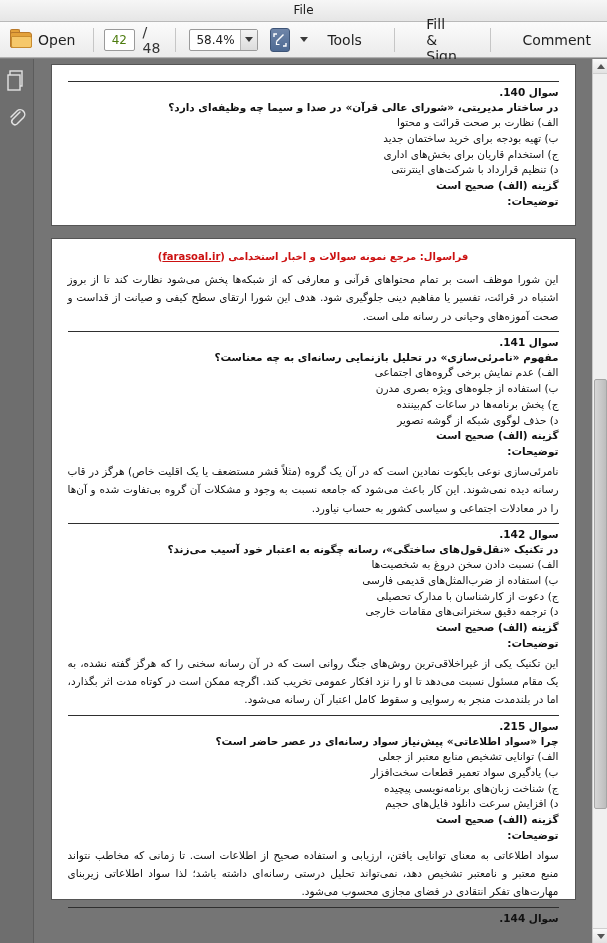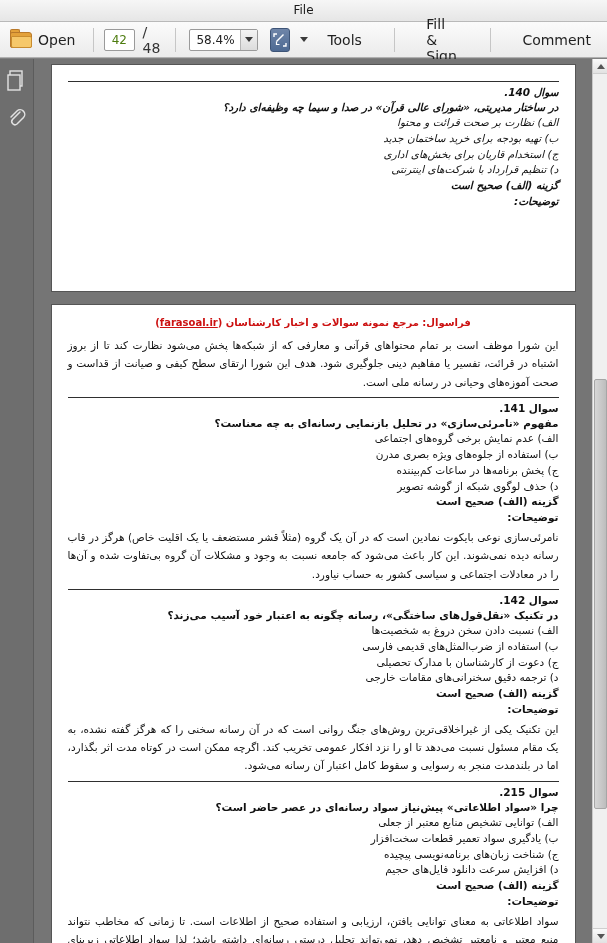--- a/index.html
+++ b/index.html
@@ -219,21 +219,21 @@
     margin: 0 auto;
     position: relative;
     box-shadow: 0 0 0 1px #555;
   }
   .page-inner {
     padding: 10px 16px 10px 16px;
     direction: rtl;
     text-align: right;
     font-family: "DejaVu Sans", sans-serif;
   }
-  .pg1 { width: 523px; height: 226px; margin-top: 6px; font-style: italic; }
+  .pg1 { width: 523px; height: 160px; margin-top: 6px; }
   .pg2 { width: 523px; height: 660px; margin-top: 14px; }
   .hr {
     border: none;
     border-top: 1px solid #2f2f2f;
     margin: 6px 0 4px 0;
   }
   .q-num {
     font-size: 10.5px;
     font-weight: bold;
     color: #111;
@@ -356,21 +356,21 @@
         <div class="opt">ج) استخدام قاریان برای بخش‌های اداری</div>
         <div class="opt">د) تنظیم قرارداد با شرکت‌های اینترنتی</div>
         <div class="ans">گزینه (الف) صحیح است</div>
         <div class="exp-label">توضیحات:</div>
       </div>
     </div>
 
     <div class="page pg2">
       <div class="page-inner">
         <div class="brand">
-          <span>فراسوال: مرجع نمونه سوالات و اخبار کارشناسان (</span><span class="u">farasoal.ir</span><span>)</span>
+          <span>فراسوال: مرجع نمونه سوالات و اخبار استخدامی (</span><span class="u">farasoal.ir</span><span>)</span>
         </div>
 
         <div class="exp-body">این شورا موظف است بر تمام محتواهای قرآنی و معارفی که از شبکه‌ها پخش می‌شود نظارت کند تا از بروز اشتباه در قرائت، تفسیر یا مفاهیم دینی جلوگیری شود. هدف این شورا ارتقای سطح کیفی و صیانت از قداست و صحت آموزه‌های وحیانی در رسانه ملی است.</div>
 
         <hr class="hr">
         <div class="q-num">سوال 141.</div>
         <div class="q-stem">مفهوم «نامرئی‌سازی» در تحلیل بازنمایی رسانه‌ای به چه معناست؟</div>
         <div class="opt">الف) عدم نمایش برخی گروه‌های اجتماعی</div>
         <div class="opt">ب) استفاده از جلوه‌های ویژه بصری مدرن</div>
         <div class="opt">ج) پخش برنامه‌ها در ساعات کم‌بیننده</div>

